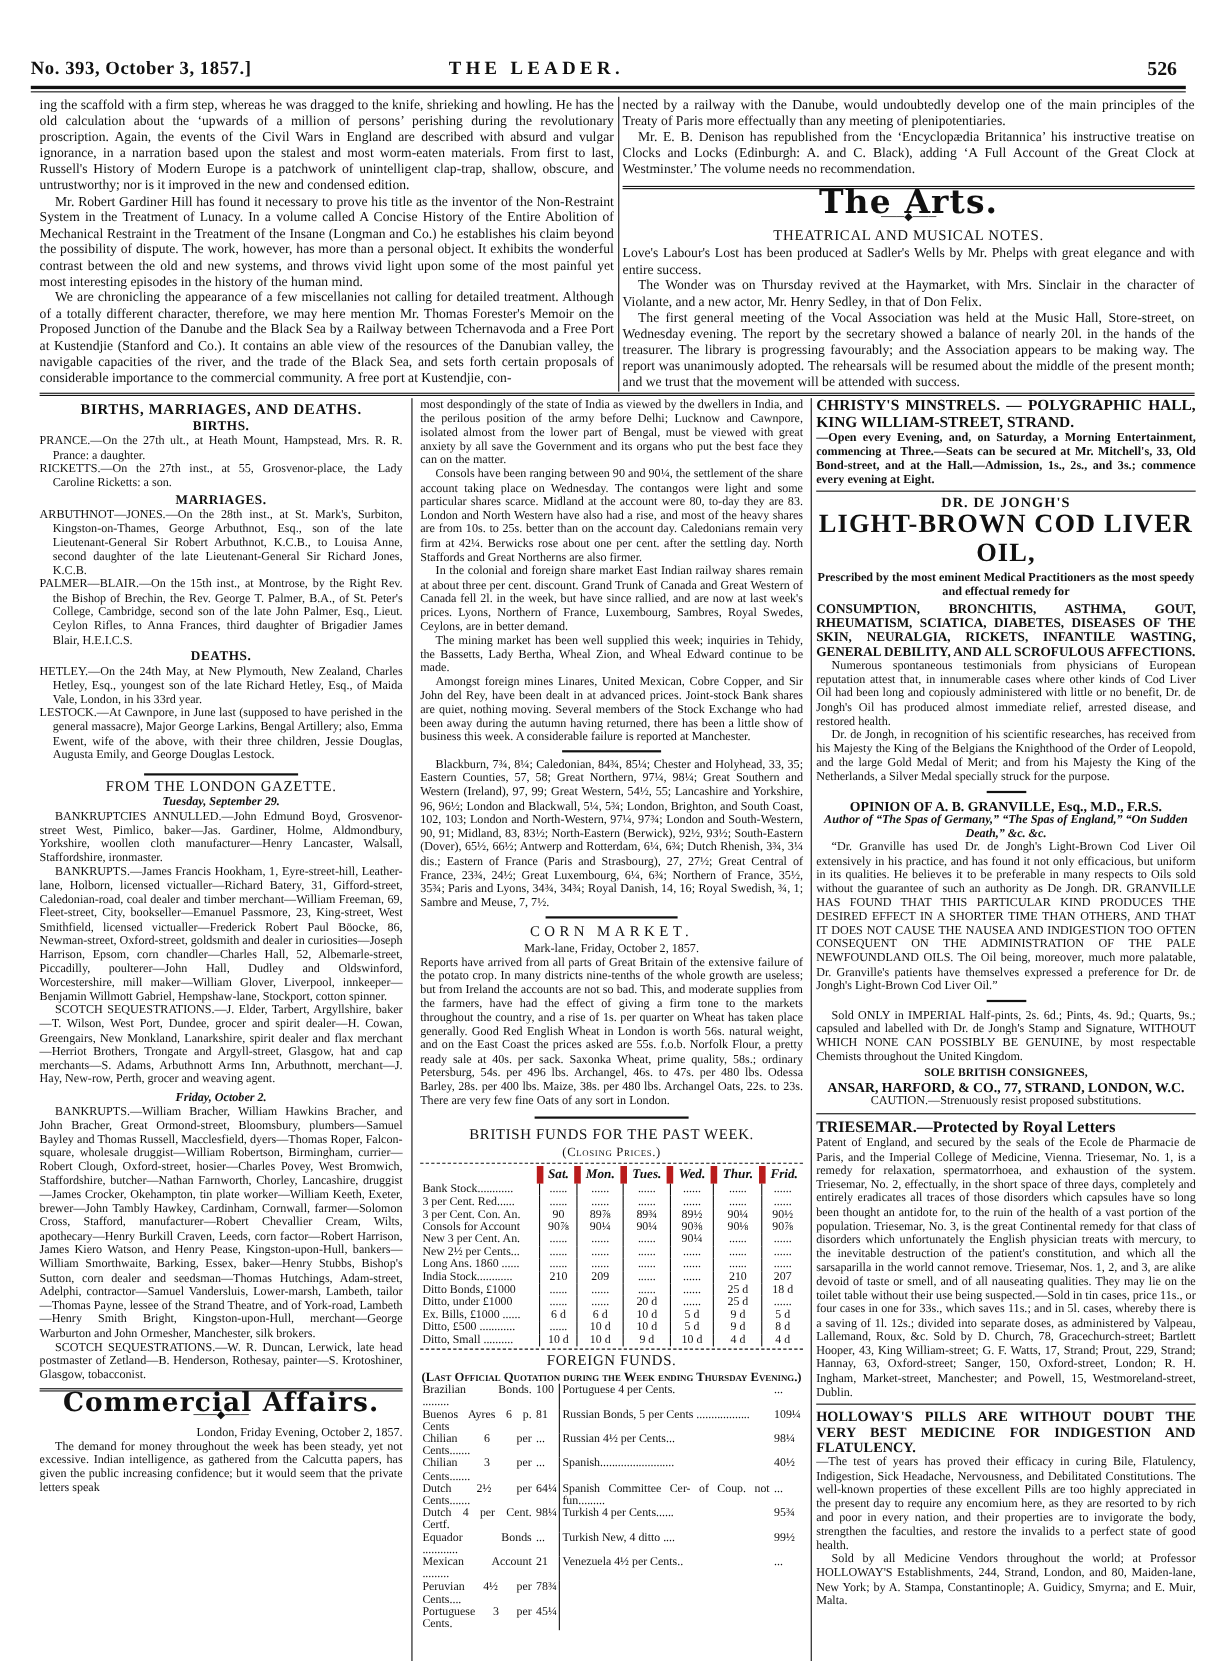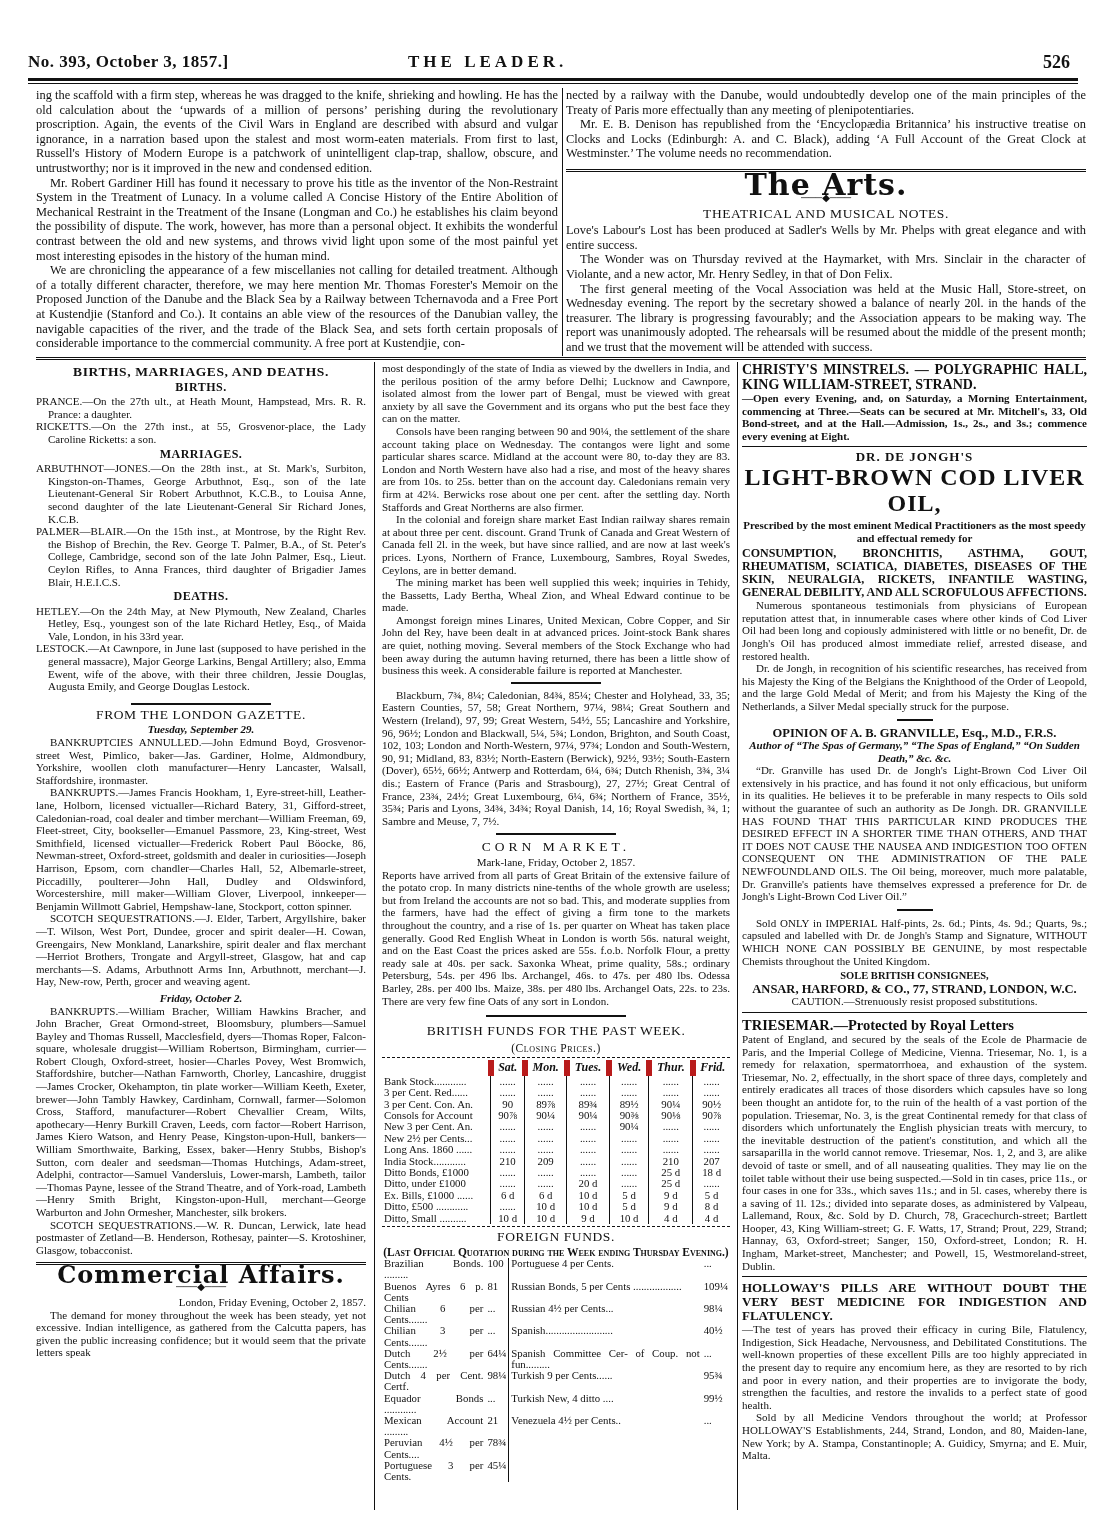--- a/index.html
+++ b/index.html
@@ -292,21 +292,21 @@
           <td>Dutch 2½ per Cents.......</td>
           <td class="v">64¼</td>
           <td class="sep"></td>
           <td>Spanish Committee Cer- of Coup. not fun.........</td>
           <td class="v">...</td>
         </tr>
         <tr>
           <td>Dutch 4 per Cent. Certf.</td>
           <td class="v">98¼</td>
           <td class="sep"></td>
-          <td>Turkish 9 per Cents......</td>
+          <td>Turkish 4 per Cents......</td>
           <td class="v">95¾</td>
         </tr>
         <tr>
           <td>Equador Bonds ............</td>
           <td class="v">...</td>
           <td class="sep"></td>
           <td>Turkish New, 4 ditto ....</td>
           <td class="v">99½</td>
         </tr>
         <tr>

